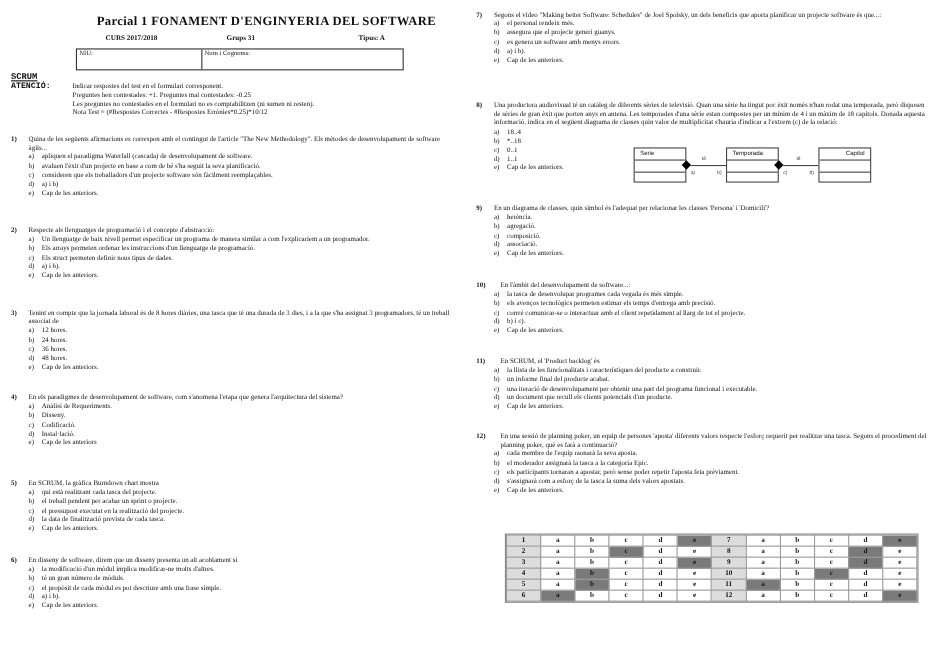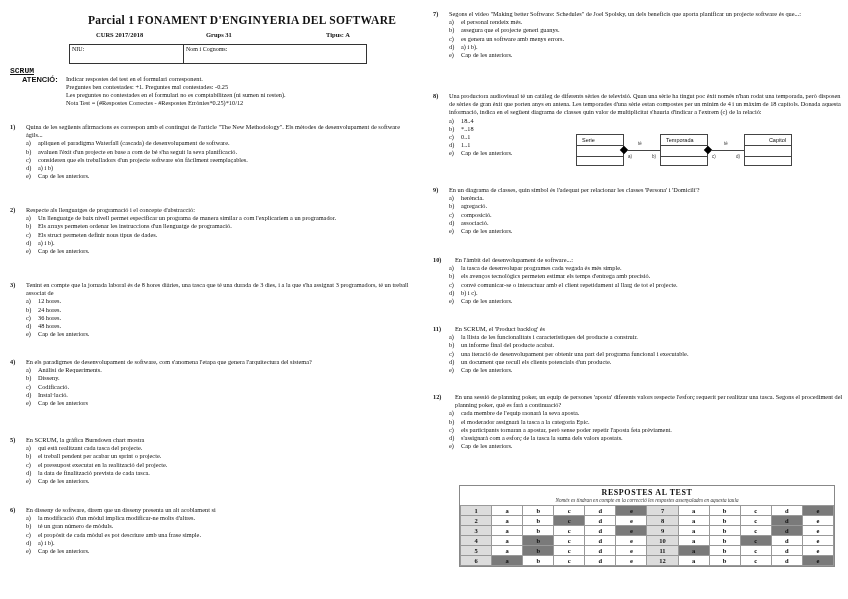--- a/index.html
+++ b/index.html
@@ -10,21 +10,21 @@
   #right { left:430px; }
   .title { position:absolute; left:82px; top:14px; width:260px; text-align:right;
            font-weight:bold; font-size:11.5px; letter-spacing:0.3px; white-space:nowrap; }
   .meta { position:absolute; top:31px; font-size:6.5px; font-weight:bold; }
   .idbox { position:absolute; left:63px; top:44px; width:296px; height:18px;
            border:1px solid #333; display:flex; }
   .idbox .cell { font-size:6px; padding:1px 2px; box-sizing:border-box; }
   .idbox .cell.niu { width:114px; border-right:1px solid #333; }
   .test-label { position:absolute; left:4px; top:66px; font-family:"Liberation Mono", monospace;
                 font-weight:bold; font-size:8px; text-decoration:underline; }
-  .atencio { position:absolute; left:16px; top:75px; font-family:Liberation Sans, sans-serif;
+  .atencio { position:absolute; left:4px; top:75px; font-family:Liberation Mono, monospace;
              font-weight:bold; font-size:7.5px; }
   .atencio-lines { position:absolute; left:60px; top:75px; font-size:6.3px; line-height:8.1px; }
   .q { position:absolute; font-size:6.3px; line-height:8.2px; }
   .q .stem { display:flex; }
   .q .num { width:16px; flex:none; font-weight:bold; }
   .q .num.wide { width:22px; }
   .q .stem-text { flex:1; }
   .q .opt { padding-left:16px; display:flex; }
   .q .opt .l { width:12px; flex:none; }
   
@@ -418,24 +418,20 @@
         <span>s'assignarà com a esforç de la tasca la suma dels valors apostats.</span>
       </div>
     <div class="opt">
         <span class="l">e)</span>
         <span>Cap de les anteriors.</span>
       </div>
   </div>
 </div>
 
 <div class="answers">
-  <div class="head">
-    <div class="t">RESPOSTES AL TEST</div>
-    <div class="s">Només es tindran en compte en la correcció les respostes assenyalades en aquesta taula</div>
-  </div>
   <table>
       <tbody id="answer-body">
         <tr>
           <td class="n">1</td>
           <td>a</td>
           <td>b</td>
           <td>c</td>
           <td>d</td>
           <td class="sel">e</td>
           <td class="n">7</td>

